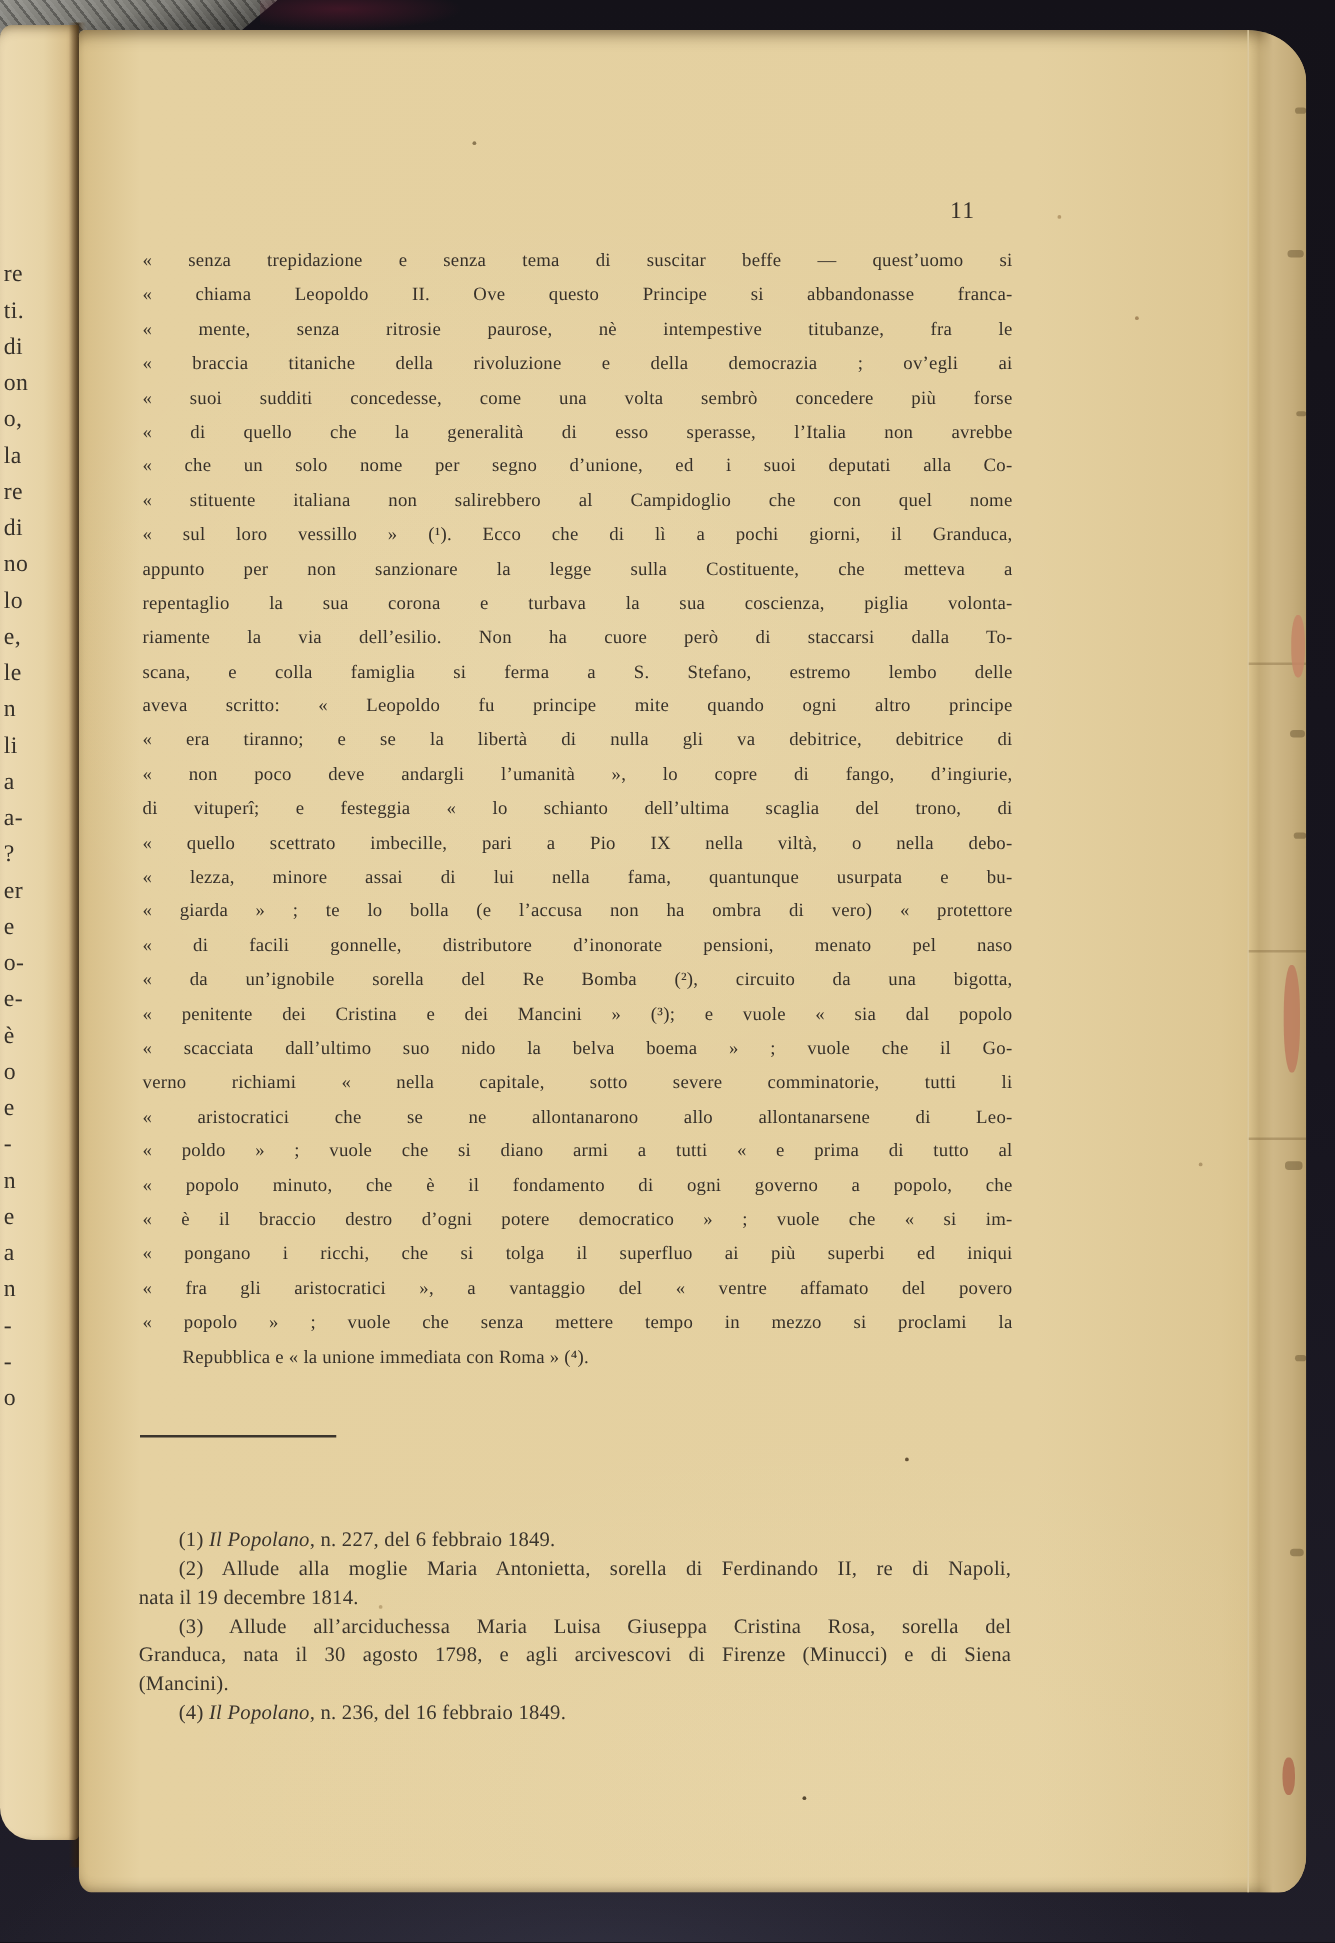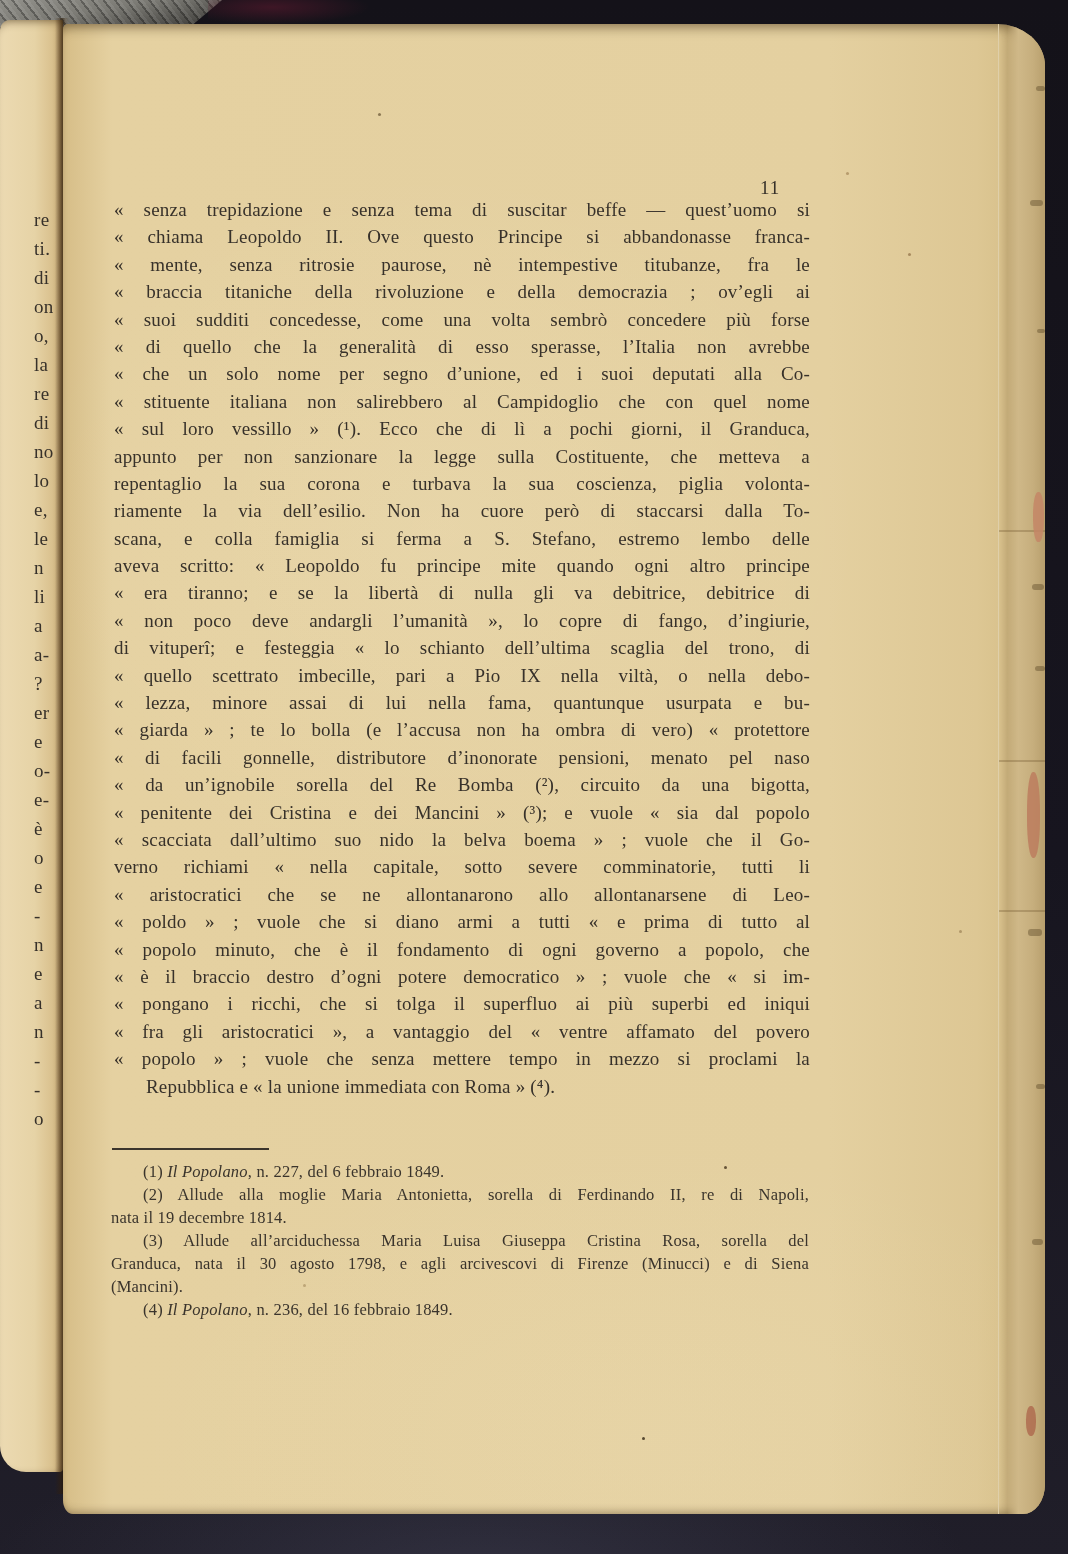--- a/index.html
+++ b/index.html
@@ -23,21 +23,21 @@
     background:radial-gradient(ellipse at 40% 30%, rgba(96,26,48,.55), transparent 72%);
   }
   
   .left-page{
     position:absolute;left:0;top:20px;width:63px;height:1452px;
     border-radius:10px 2px 4px 26px;
     background:linear-gradient(90deg,#ecdab2 0%,#e6d3a6 55%,#d9c08d 84%,#bfa272 100%);
     box-shadow:inset 0 8px 9px -6px rgba(60,40,15,.45), inset -5px 0 7px -3px rgba(70,45,15,.5);
   }
   .fragments{position:absolute;left:3px;top:185px;width:40px;color:#37312a;
-    font-size:19px;letter-spacing:.3px;margin-left:31px;}
+    font-size:19px;letter-spacing:.3px;}
   .fragments div{height:29px;line-height:29px;}
   
   .gutter{
     position:absolute;left:55px;top:18px;width:14px;height:1476px;
     background:linear-gradient(90deg,transparent 0%,rgba(54,32,8,.45) 40%,rgba(40,24,6,.6) 55%,rgba(70,45,15,.25) 75%,transparent 100%);
   }
   
   .page{
     position:absolute;left:63px;top:24px;width:982px;height:1490px;overflow:hidden;
     border-radius:5px 48px 22px 10px / 5px 42px 30px 14px;
@@ -53,28 +53,28 @@
     background:linear-gradient(90deg,rgba(120,92,50,0) 0%,rgba(120,92,50,.22) 18%,#cfb888 42%,#c6ae7d 74%,#b89f6d 100%);
     border-left:1px solid rgba(255,246,220,.55);
   }
   .fe-crease{position:absolute;left:0;width:100%;height:2px;background:rgba(118,92,52,.35);}
   .fe-notch{position:absolute;background:rgba(80,60,28,.38);border-radius:3px;}
   .fe-pink{position:absolute;border-radius:45%;}
   .fe-pink.p1{right:1px;top:468px;width:11px;height:50px;background:rgba(196,134,102,.85);}
   .fe-pink.p2{right:5px;top:748px;width:13px;height:86px;background:rgba(188,124,94,.85);}
   .fe-pink.p3{right:9px;top:1382px;width:10px;height:30px;background:rgba(170,94,70,.7);}
   
-  .page-number{position:absolute;left:697px;top:153px;width:40px;color:#37312a;
+  .page-number{position:absolute;left:697px;top:134px;width:40px;color:#37312a;
     font-size:19px;letter-spacing:1px;}
   .body-text{position:absolute;left:51px;top:172px;width:696px;color:#37312a;
-    font-size:19px;letter-spacing:.2px;}
+    font-size:15px;letter-spacing:.2px;}
   .bline{height:27.4px;line-height:27.4px;text-align:justify;text-align-last:justify;white-space:nowrap;}
   .bline.noj{text-align-last:left;margin-left:32px;}
   .fn-rule{position:absolute;left:49px;top:1124px;width:157px;height:2px;background:#3b352c;}
-  .footnotes{position:absolute;left:48px;top:1136px;width:698px;color:#3a342c;
+  .footnotes{position:absolute;left:48px;top:1196px;width:698px;color:#3a342c;
     font-size:16.5px;letter-spacing:.2px;}
   .fline{height:23px;line-height:23px;text-align:justify;text-align-last:justify;white-space:nowrap;}
   .fline.noj{text-align-last:left;}
   .fline.ind{text-indent:32px;}
   .fline .it{font-style:italic;}
   
   .specks{position:absolute;left:0;top:0;width:3px;height:3px;border-radius:50%;
     box-shadow:
       661px 1142px 0 0 rgba(60,42,20,.75),
       579px 1413px 0 0 rgba(50,38,20,.8),

